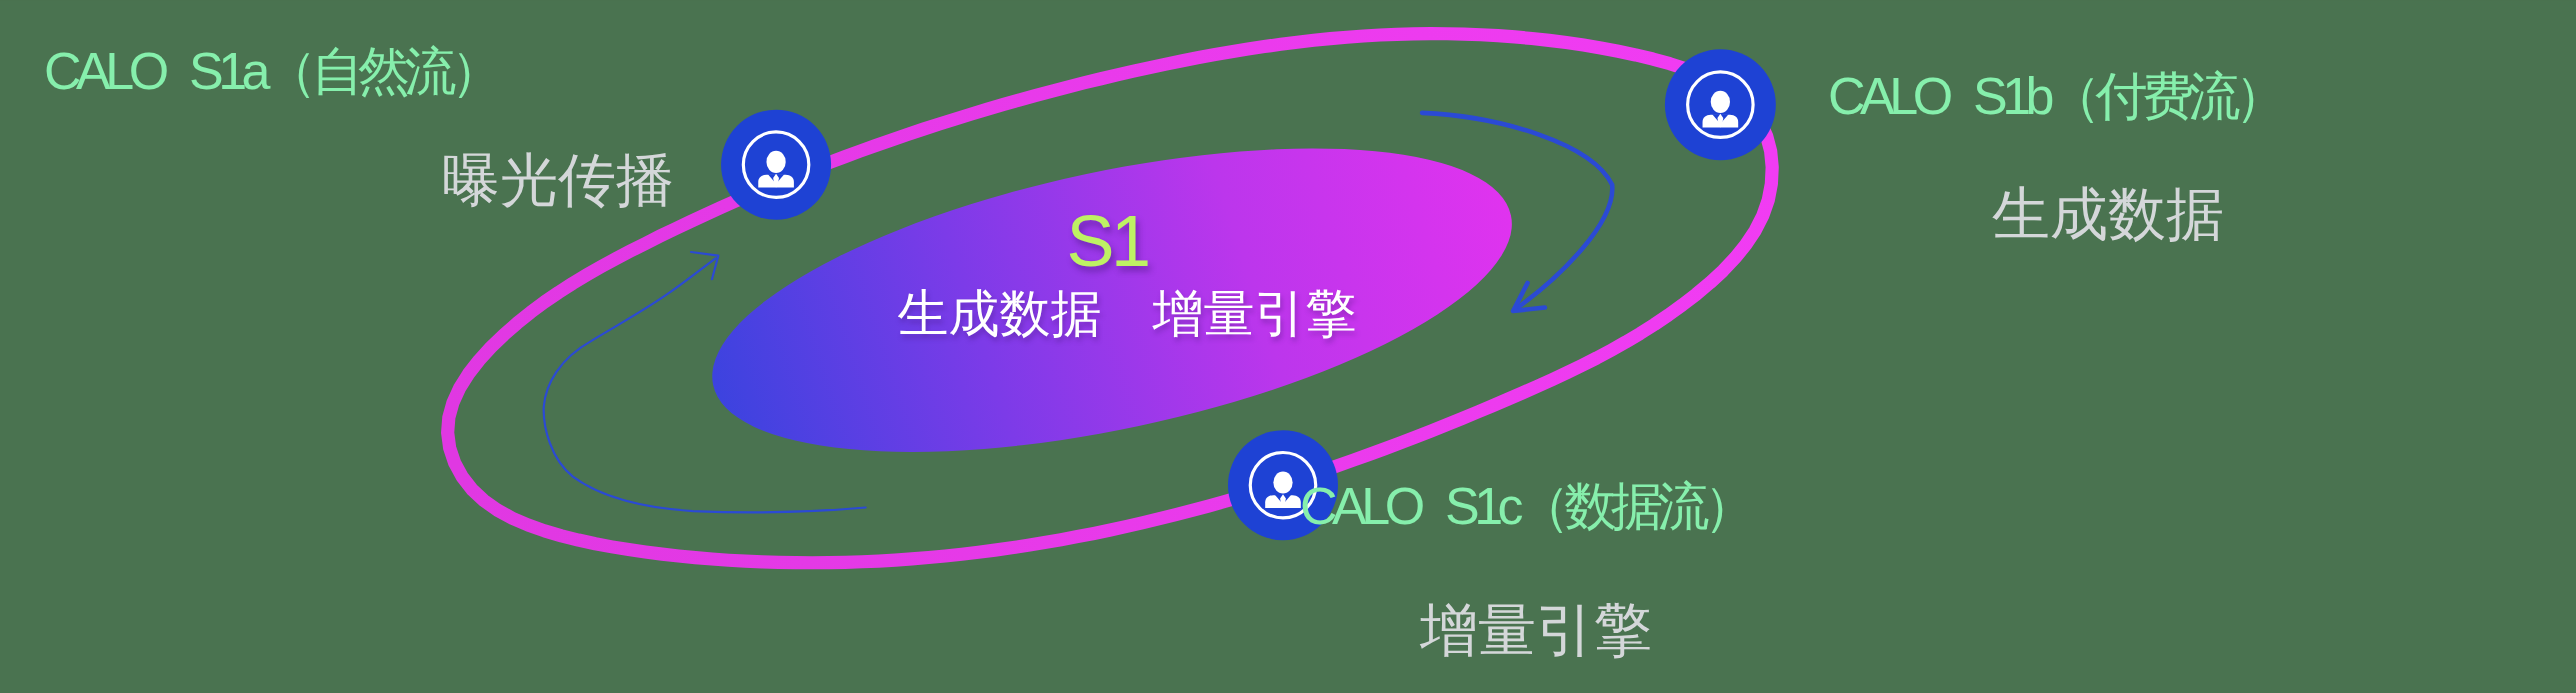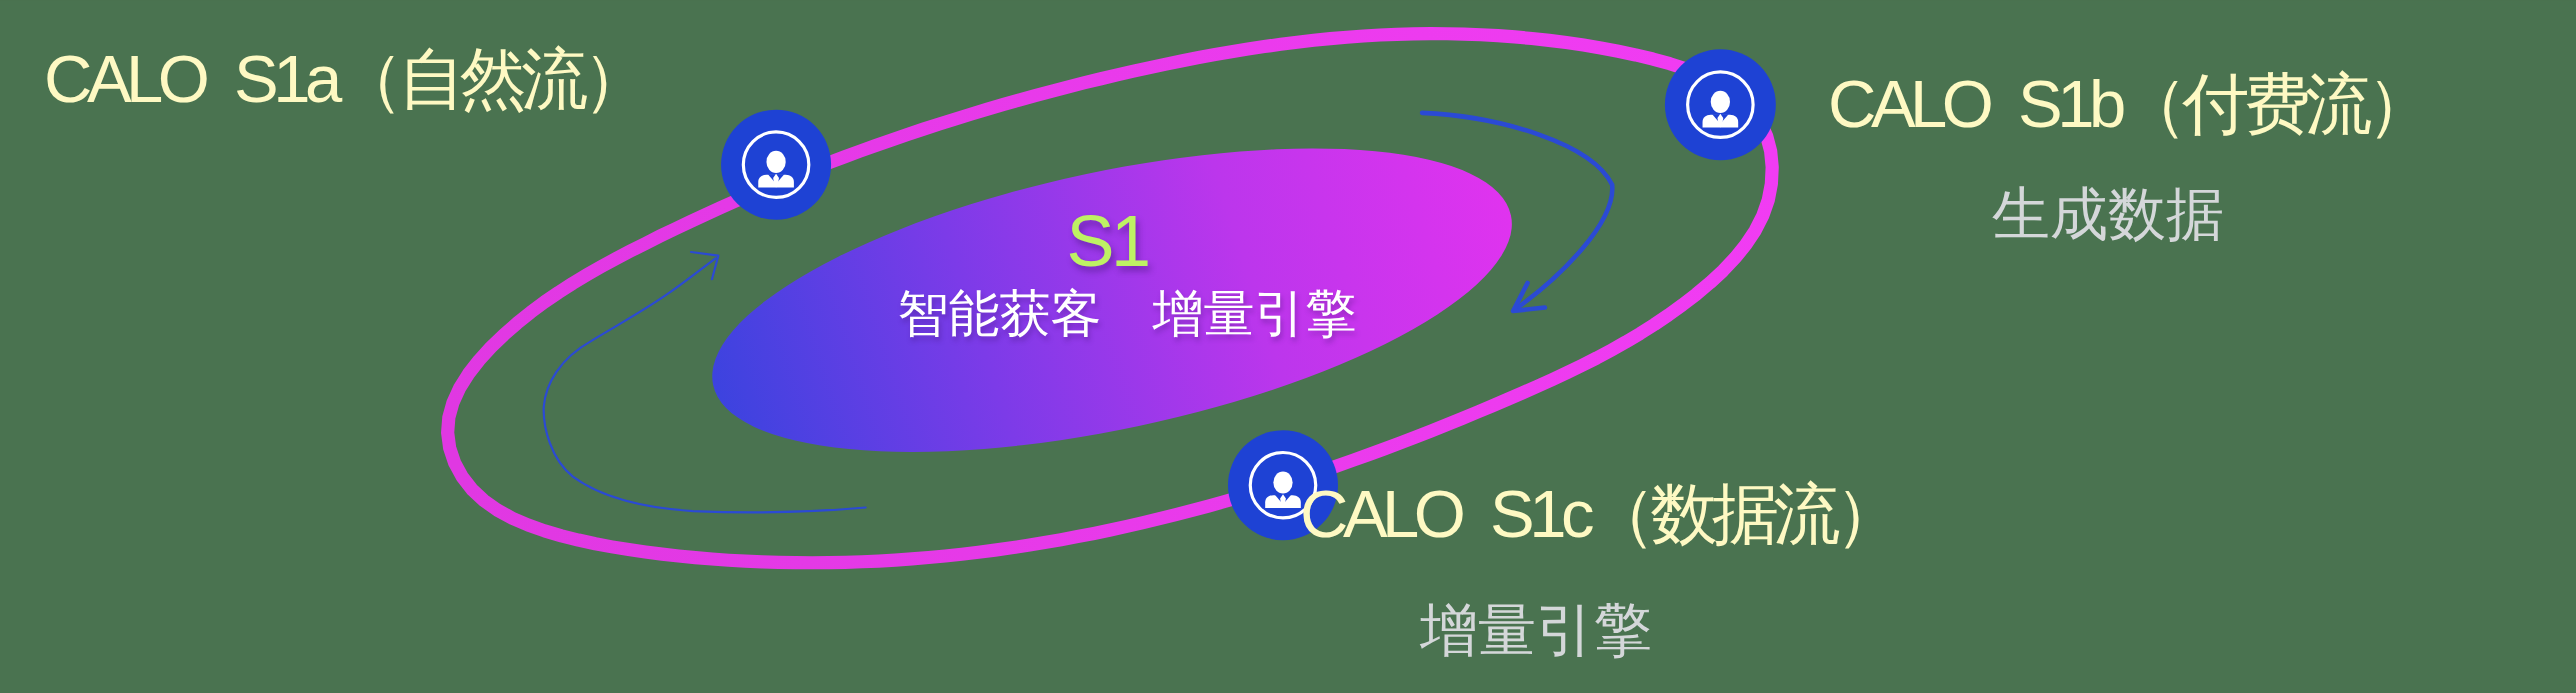--- a/index.html
+++ b/index.html
@@ -15,24 +15,24 @@
   }
   .layer {
     position: absolute; left: 0; top: 0;
   }
   .txt {
     position: absolute;
     white-space: nowrap;
     line-height: 1;
   }
   .node-label {
-    font-size: 67px;
+    font-size: 52px;
     letter-spacing: -5.5px;
     word-spacing: 16.4px;
-    color: #fef9c3;
+    color: #86efac;
   }
   .node-caption {
     font-size: 58px;
     color: #D4D7D9;
   }
   .center-title {
     font-size: 72px;
     letter-spacing: -3.6px;
     color: #bef264;
     text-align: center;
@@ -131,24 +131,25 @@
     <g transform="translate(1411 533.5)">
       <circle cx="0" cy="0" r="60.5" fill="#1E42D4"></circle>
       <circle cx="0" cy="0" r="36" fill="none" stroke="#FFFFFF" stroke-width="3.5"></circle>
       <use href="#person-glyph" fill="#FFFFFF"></use>
       <use href="#person-collar" fill="#1E42D4"></use>
       <use href="#person-tie" fill="#FFFFFF"></use>
     </g>
   </svg>
 
   <div id="label-a" class="txt node-label">CALO S1a（自然流）</div>
+  <div id="cap-a" class="txt node-caption">曝光传播</div>
 
   <div id="label-b" class="txt node-label">CALO S1b（付费流）</div>
   <div id="cap-b" class="txt node-caption">生成数据</div>
 
   <div id="label-c" class="txt node-label">CALO S1c（数据流）</div>
   <div id="cap-c" class="txt node-caption">增量引擎</div>
 
   <div id="center-title" class="txt center-title">S1</div>
-  <div id="center-subtitle" class="txt center-subtitle">智能获客　增量引擎</div>
+  <div id="center-subtitle" class="txt center-subtitle">生成数据　增量引擎</div>
 
 </div>
 
 
 </body></html>

